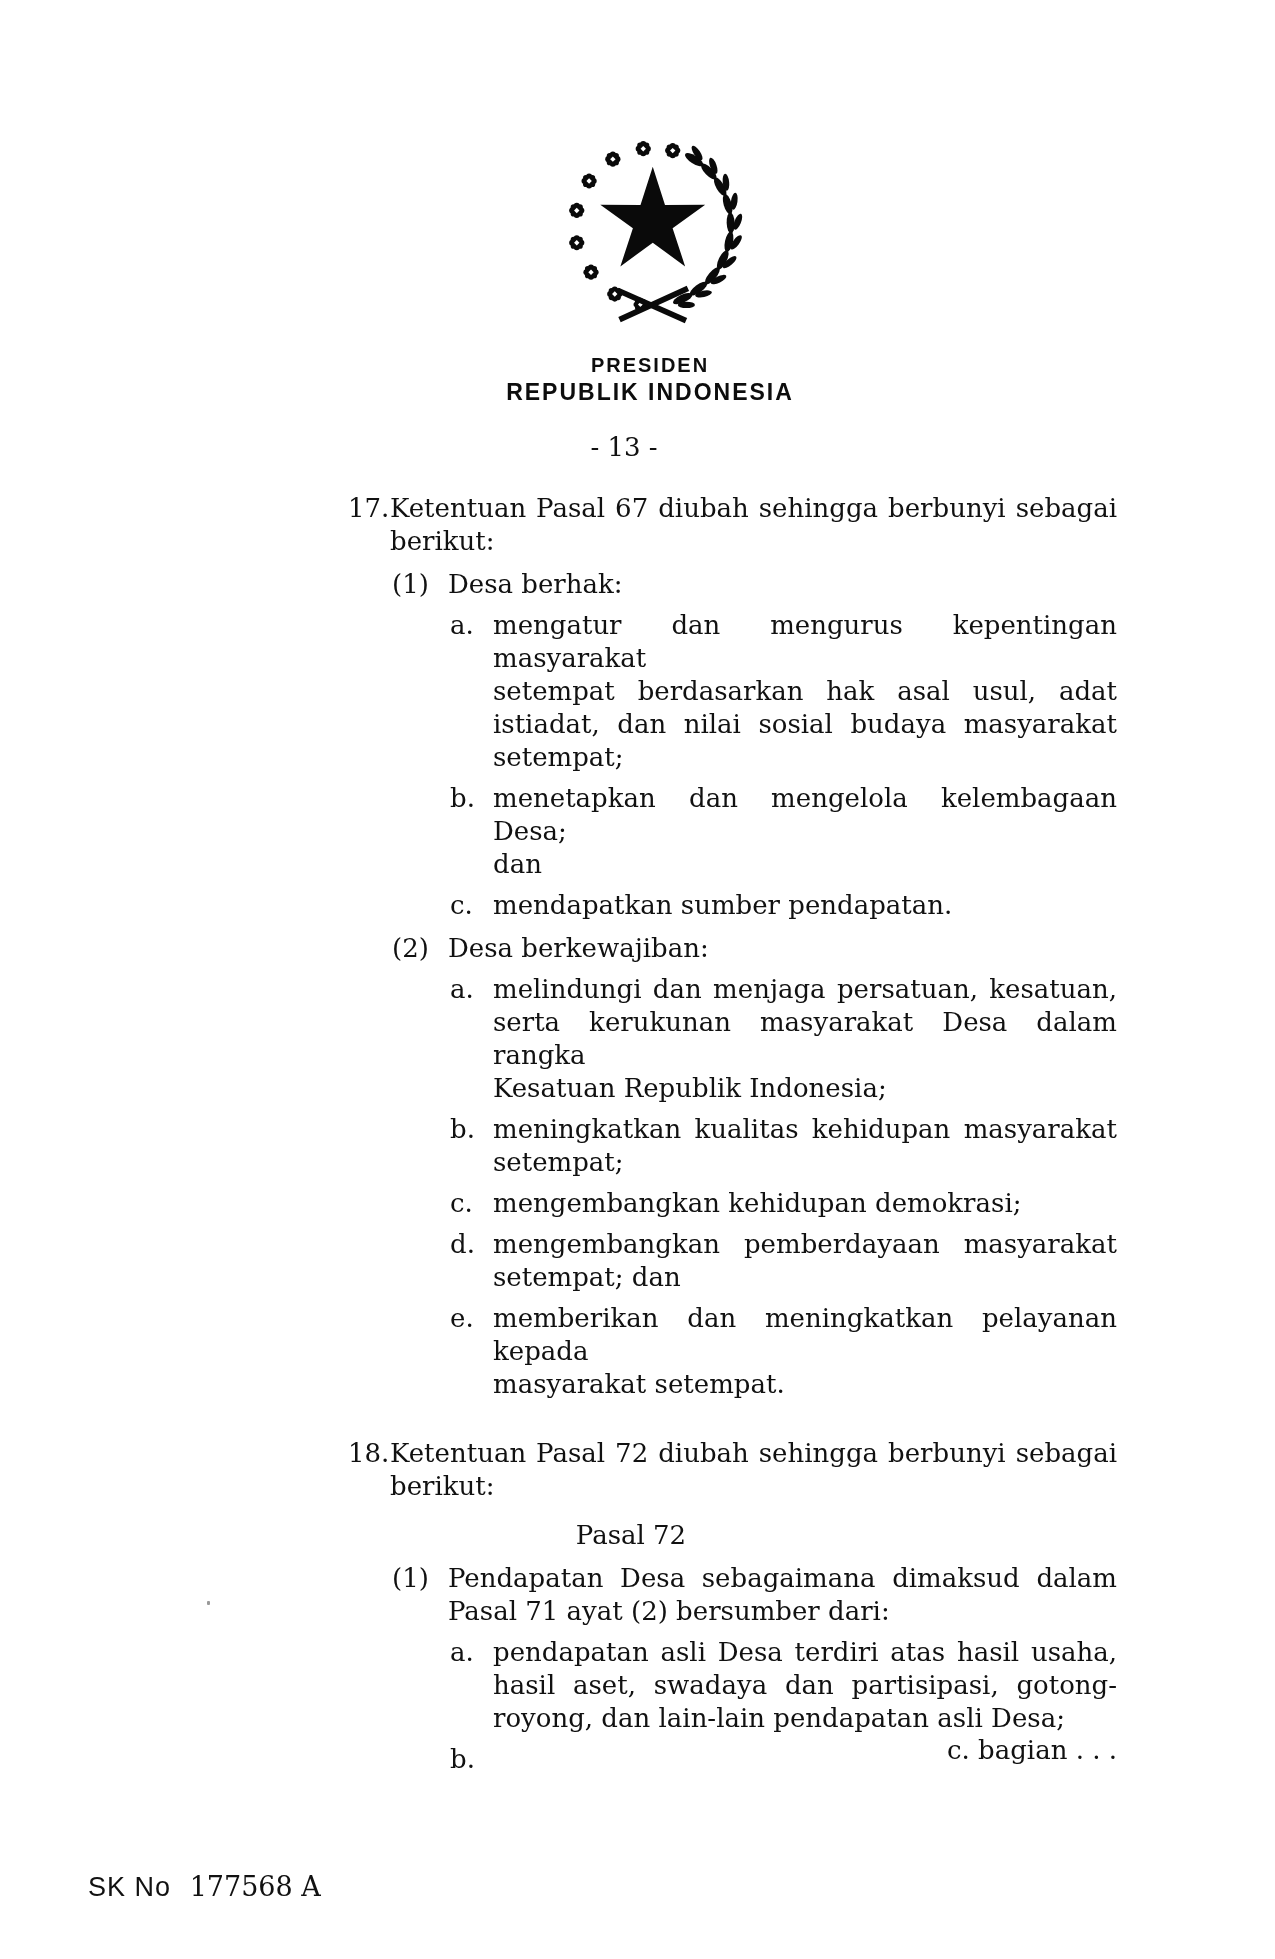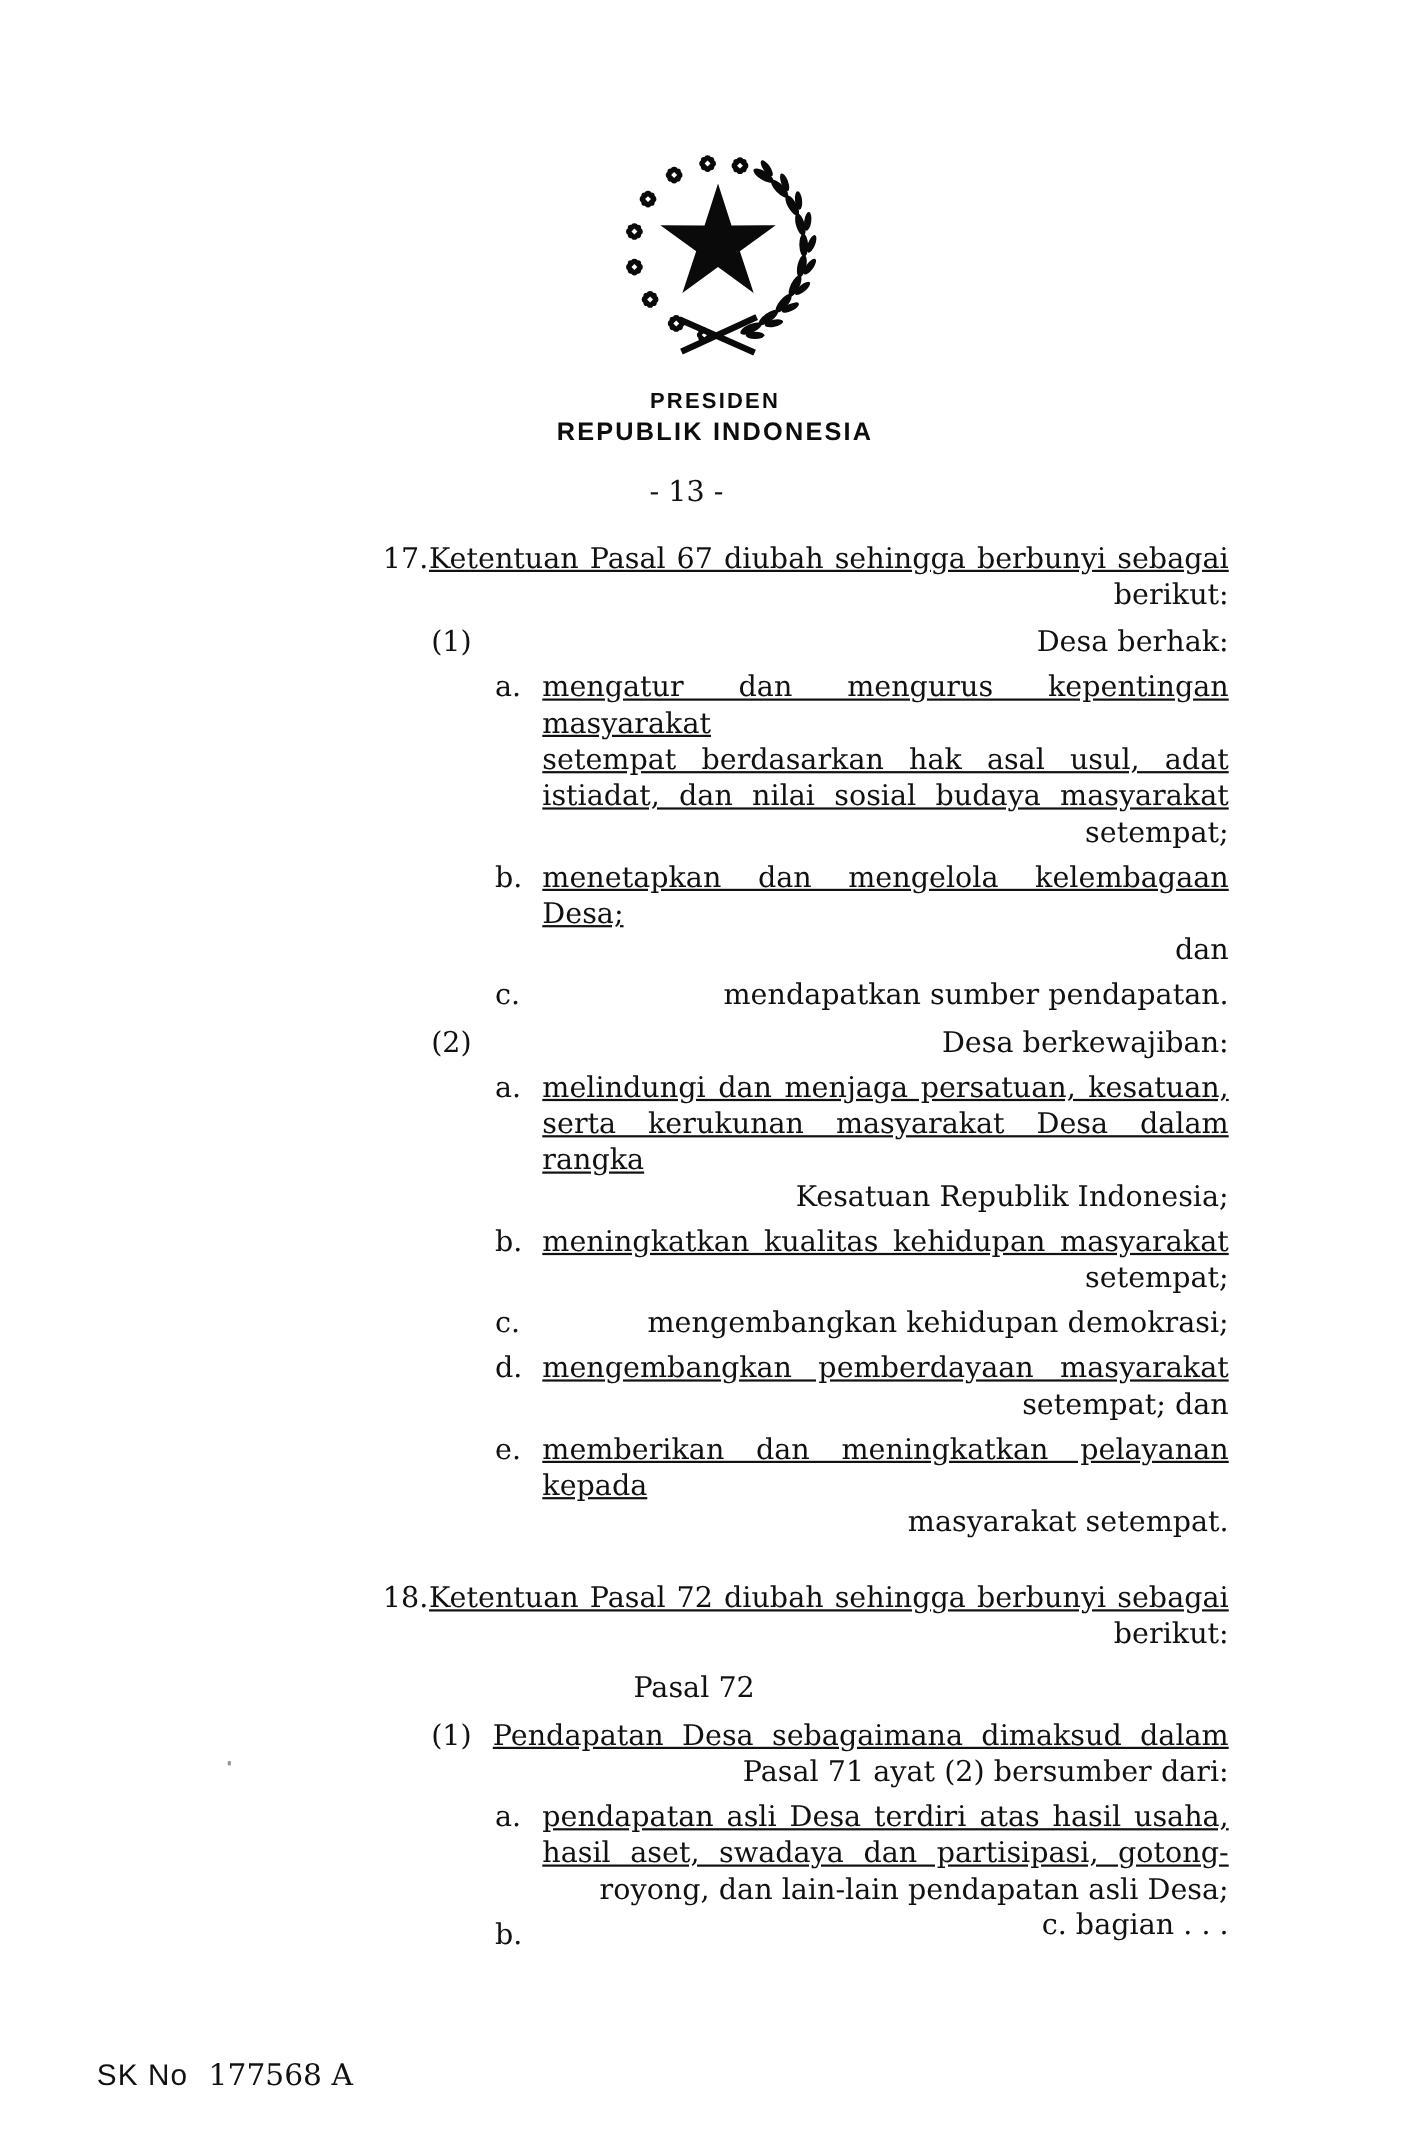--- a/index.html
+++ b/index.html
@@ -15,22 +15,22 @@
         font-family:"Liberation Sans", sans-serif;font-weight:bold;
         font-size:20px;letter-spacing:2px;color:#0d0d0d;}
   .hdr2{position:absolute;left:0;top:379px;width:1300px;text-align:center;
         font-family:"Liberation Sans", sans-serif;font-weight:bold;
         font-size:23px;letter-spacing:2px;color:#0d0d0d;}
   .pageno{position:absolute;left:0;top:432px;width:1248px;text-align:center;
         font-size:26px;}
   
   .body-block{position:absolute;left:348px;top:492px;width:769px;
         font-size:26px;line-height:33px;}
-  .tl{min-height:33px;text-align:right;}
-  .tl.j{text-align:justify;text-align-last:justify;text-decoration:underline;}
+  .tl{min-height:33px;text-align:left;}
+  .tl.j{text-align:justify;text-align-last:justify;}
   .item{position:relative;padding-left:42px;}
   .item>.marker{position:absolute;left:0;top:0;}
   .article{width:566px;text-align:center;margin-top:16px;line-height:33px;}
   .clause{position:relative;padding-left:100px;margin-top:10px;}
   .clause>.marker{position:absolute;left:44px;top:0;}
   .point{position:relative;padding-left:145px;margin-top:8px;}
   .point>.marker{position:absolute;left:102px;top:0;}
   .item18{margin-top:36px;}
   
   .catchword{position:absolute;left:348px;top:1735px;width:769px;

